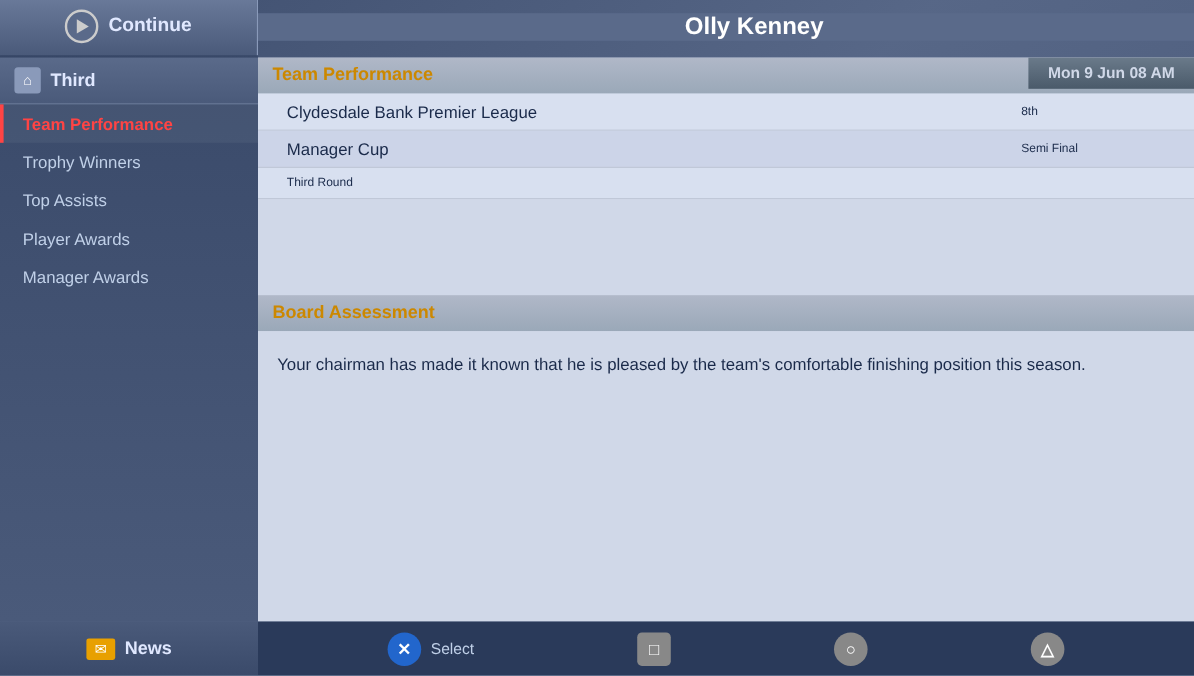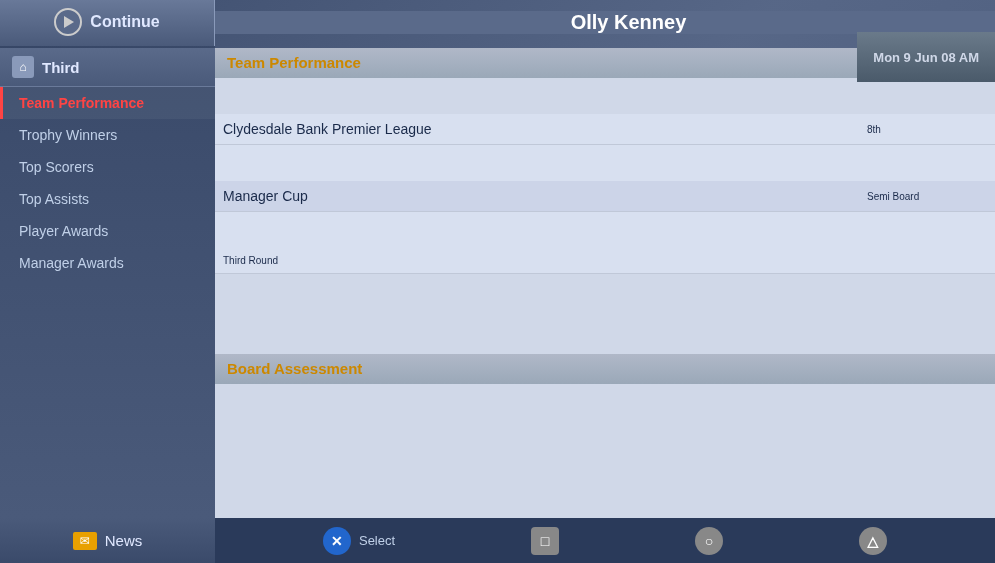--- a/index.html
+++ b/index.html
@@ -92,24 +92,24 @@
     .player-name {
       color: white;
       font-size: 20px;
       font-weight: bold;
       margin-left: 47px;
     }
 
     
     .date-bar {
       position: absolute;
-      top: 32px;
+      top: 48px;
       right: 0;
       background: linear-gradient(180deg, #6a7a8a 0%, #4a5a6a 100%);
-      padding: 16px 16px;
+      padding: 4px 16px;
       z-index: 10;
     }
 
     .date-text {
       color: #d0d8e8;
       font-size: 13px;
       font-weight: bold;
     }
 
     
@@ -193,23 +193,22 @@
       font-weight: bold;
     }
 
     .performance-table {
       background: #d8e0f0;
     }
 
     .perf-row {
       display: flex;
       align-items: center;
-      padding: 7px 8px;
+      padding: 7px 24px;
       border-bottom: 1px solid #c0c8d8;
-      margin-top: 36px;
     }
 
     .perf-row:nth-child(even) {
       background: #ccd4e8;
     }
 
     .perf-name {
       flex: 1;
       color: #1a2a4a;
       font-size: 14px;
@@ -270,21 +269,21 @@
       display: flex;
       align-items: center;
       justify-content: center;
       font-size: 12px;
       color: white;
     }
 
     .news-label {
       color: #e0e8ff;
       font-size: 15px;
-      font-weight: normal;
+      font-weight: bold;
     }
 
     .bottom-controls {
       flex: 1;
       height: 45px;
       background: #2a3a5a;
       display: flex;
       align-items: center;
       justify-content: space-around;
       padding: 0 40px;
@@ -340,47 +339,47 @@
 
 <div class="sidebar">
   <div class="home-item">
     <div class="home-icon">⌂</div>
     <span class="home-label">Third</span>
   </div>
   <div class="sidebar-divider"></div>
 
   <div class="nav-item active">Team Performance</div>
   <div class="nav-item">Trophy Winners</div>
-  <div class="nav-item">Top Scorers</div>
   <div class="nav-item">Top Assists</div>
   <div class="nav-item">Player Awards</div>
   <div class="nav-item">Manager Awards</div>
 </div>
 
 <div class="main-content">
   <div class="section-header">
     <span class="section-title">Team Performance</span>
   </div>
   <div class="performance-table">
     <div class="perf-row">
       <span class="perf-name">Clydesdale Bank Premier League</span>
       <span class="perf-value">8th</span>
     </div>
     <div class="perf-row">
       <span class="perf-name">Manager Cup</span>
-      <span class="perf-value">Semi Board</span>
+      <span class="perf-value">Semi Final</span>
     </div>
     <div class="perf-row">
       <span class="perf-value">Third Round</span>
     </div>
   </div>
   <div class="spacer-rows"></div>
   <div class="board-section">
     <span class="section-title">Board Assessment</span>
   </div>
+  <div class="board-text">Your chairman has made it known that he is pleased by the team's comfortable finishing position this season.</div>
 </div>
 
 <div class="bottom-bar">
   <div class="bottom-left">
     <div class="news-icon">✉</div>
     <span class="news-label">News</span>
   </div>
   <div class="bottom-controls">
     <div class="ctrl-btn">
       <div class="btn-circle btn-x">✕</div>

